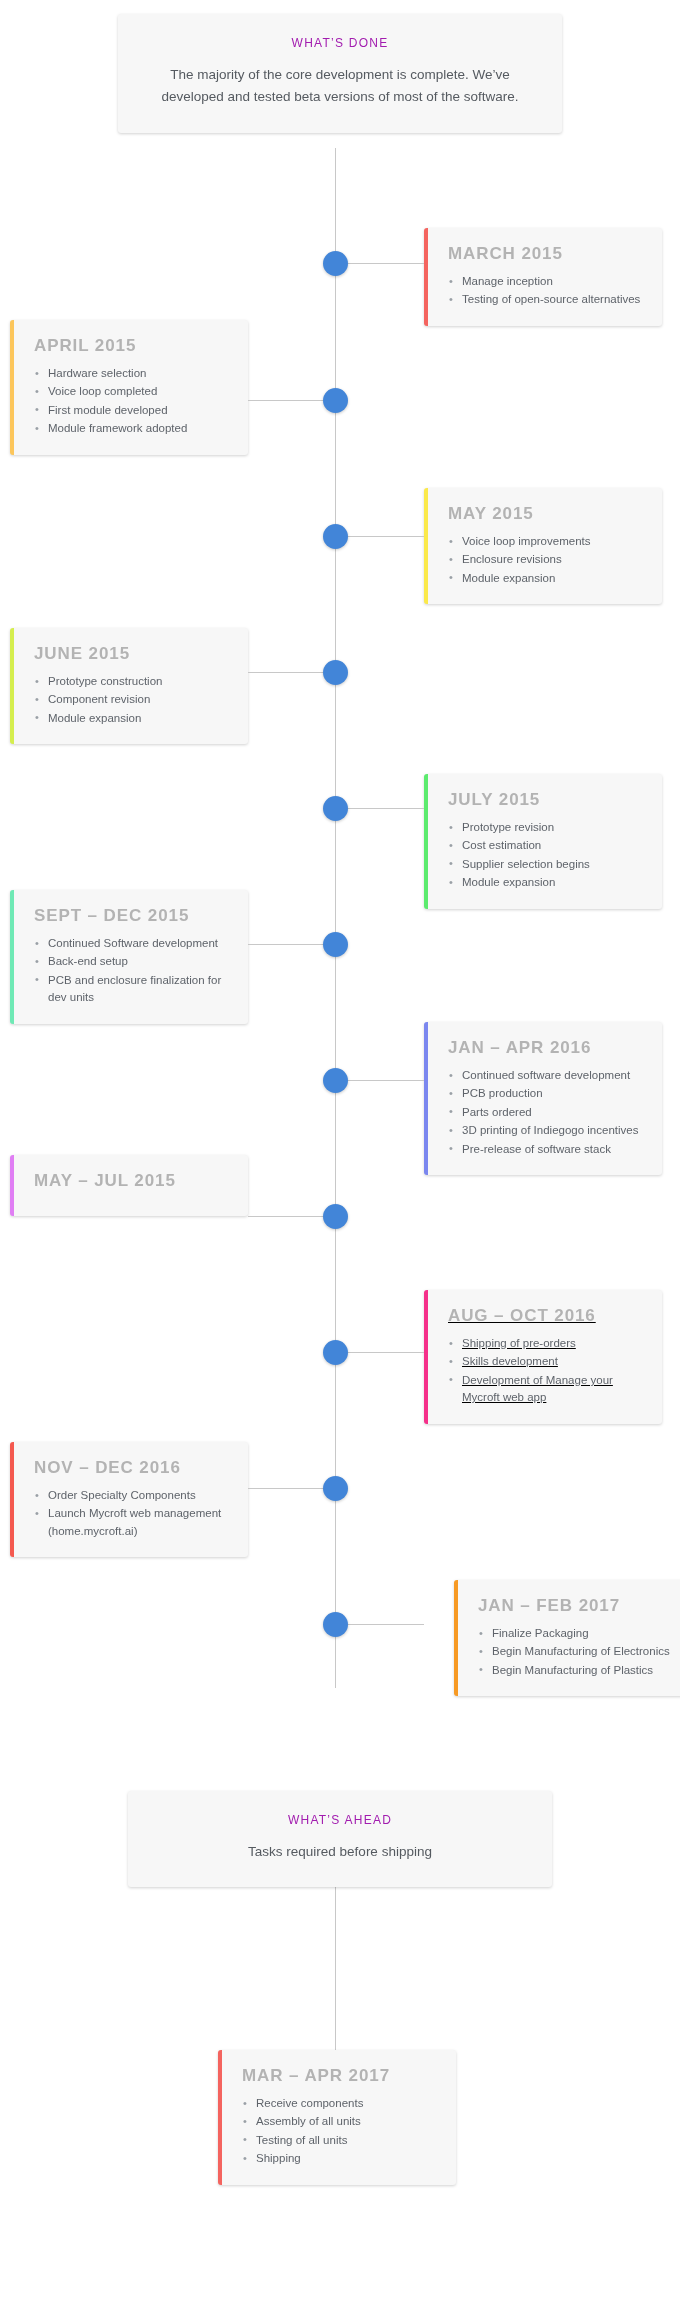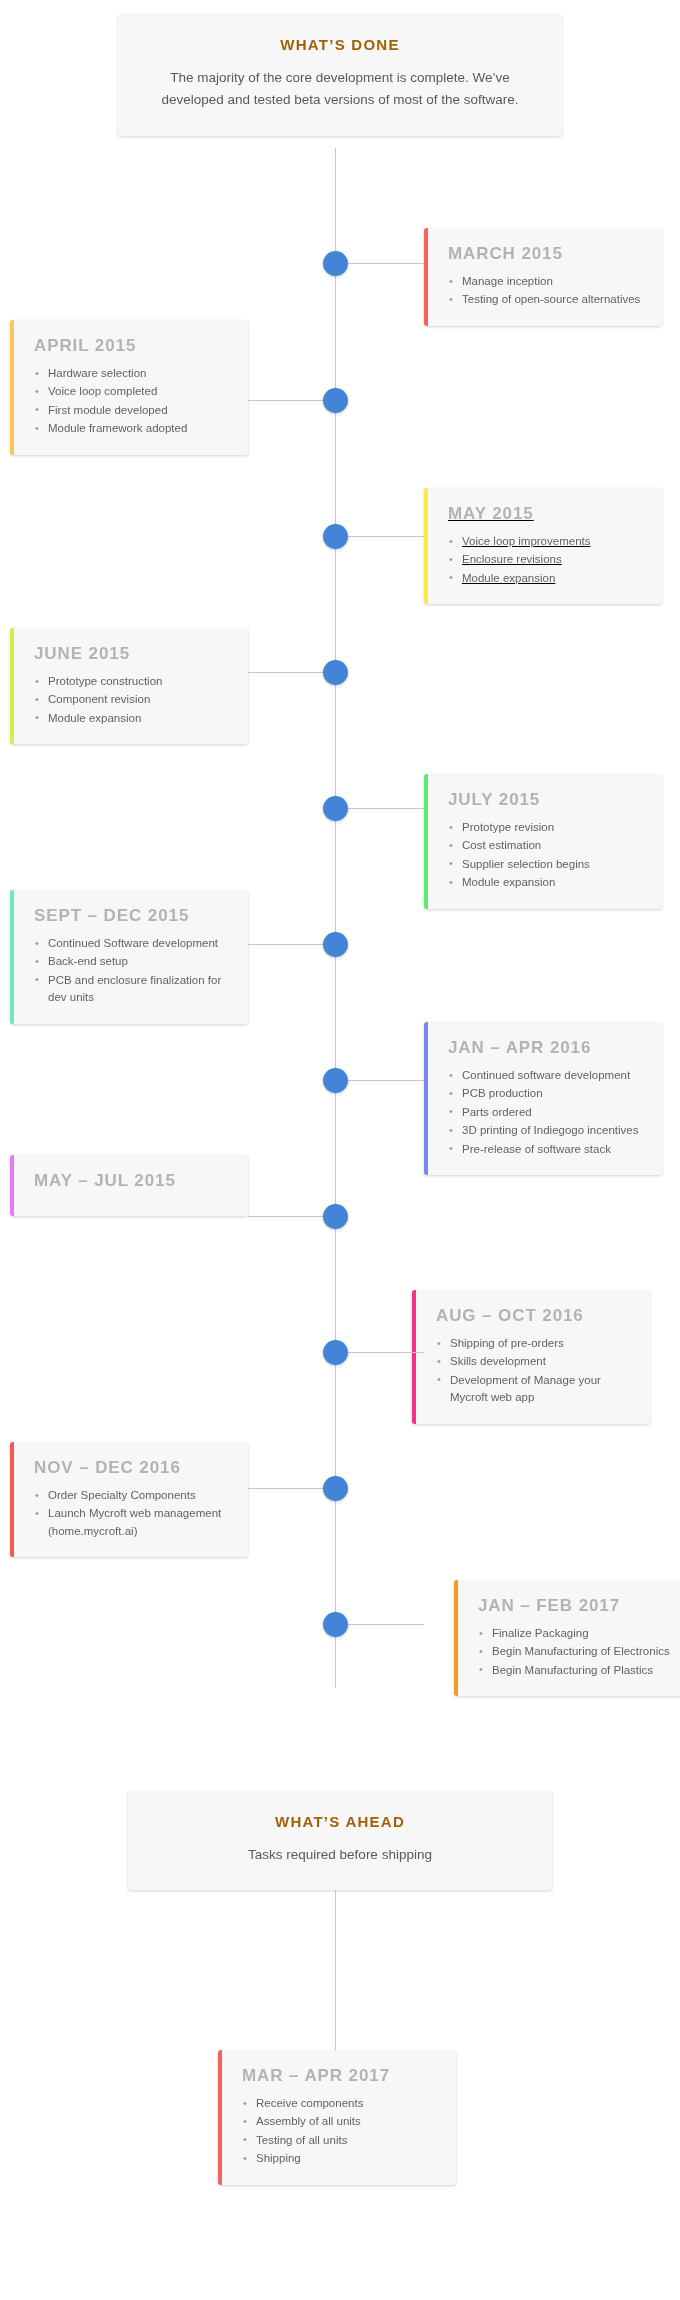--- a/index.html
+++ b/index.html
@@ -30,24 +30,24 @@
     border-radius: 3px;
     box-shadow: 0 1px 3px rgba(0,0,0,0.18);
   }
 
   
   .banner {
     text-align: center;
     padding: 22px 26px 24px 26px;
   }
   .banner-kicker {
-    font-size: 15px;
+    font-size: 12px;
     letter-spacing: 1.25px;
-    color: #a16207;
-    font-weight: 700;
+    color: #a21caf;
+    font-weight: 400;
     margin-bottom: 14px;
   }
   .banner-body {
     font-size: 13.5px;
     line-height: 1.65;
     color: #555a60;
   }
 
   #banner-done  { left: 118px; top: 14px;   width: 444px; }
   #banner-ahead { left: 128px; top: 1791px; width: 424px; }
@@ -126,21 +126,21 @@
       <div class="ms-title">APRIL 2015</div>
       <ul class="ms-list">
         <li>Hardware selection</li>
         <li>Voice loop completed</li>
         <li>First module developed</li>
         <li>Module framework adopted</li>
       </ul>
     </div>
     <div class="connector" style="top: 400px; left: 248px; width: 87px;"></div>
     <div class="dot" style="top: 387.5px; background: rgb(66, 133, 216);"></div>
-    <div class="card milestone" style="top: 488px; width: 238px; left: 424px; border-left-color: rgb(251, 233, 74); text-decoration: underline;">
+    <div class="card milestone" style="top: 488px; width: 238px; left: 424px; border-left-color: rgb(251, 233, 74);">
       <div class="ms-title">MAY 2015</div>
       <ul class="ms-list">
         <li>Voice loop improvements</li>
         <li>Enclosure revisions</li>
         <li>Module expansion</li>
       </ul>
     </div>
     <div class="connector" style="top: 536px; left: 335px; width: 89px;"></div>
     <div class="dot" style="top: 523.5px; background: rgb(66, 133, 216);"></div>
     <div class="card milestone" style="top: 628px; width: 238px; left: 10px; border-left-color: rgb(213, 238, 78);">
@@ -184,21 +184,21 @@
         <li>Pre-release of software stack</li>
       </ul>
     </div>
     <div class="connector" style="top: 1080px; left: 335px; width: 89px;"></div>
     <div class="dot" style="top: 1067.5px; background: rgb(66, 133, 216);"></div>
     <div class="card milestone" style="top: 1155px; width: 238px; left: 10px; border-left-color: rgb(224, 126, 244);">
       <div class="ms-title">MAY – JUL 2015</div>
     </div>
     <div class="connector" style="top: 1216px; left: 248px; width: 87px;"></div>
     <div class="dot" style="top: 1203.5px; background: rgb(66, 133, 216);"></div>
-    <div class="card milestone" style="top: 1290px; width: 238px; left: 412px; border-left-color: rgb(245, 48, 138);">
+    <div class="card milestone" style="top: 1290px; width: 238px; left: 424px; border-left-color: rgb(245, 48, 138); text-decoration: underline;">
       <div class="ms-title">AUG – OCT 2016</div>
       <ul class="ms-list">
         <li>Shipping of pre-orders</li>
         <li>Skills development</li>
         <li>Development of Manage your Mycroft web app</li>
       </ul>
     </div>
     <div class="connector" style="top: 1352px; left: 335px; width: 89px;"></div>
     <div class="dot" style="top: 1339.5px; background: rgb(66, 133, 216);"></div>
     <div class="card milestone" style="top: 1442px; width: 238px; left: 10px; border-left-color: rgb(244, 89, 79);">

